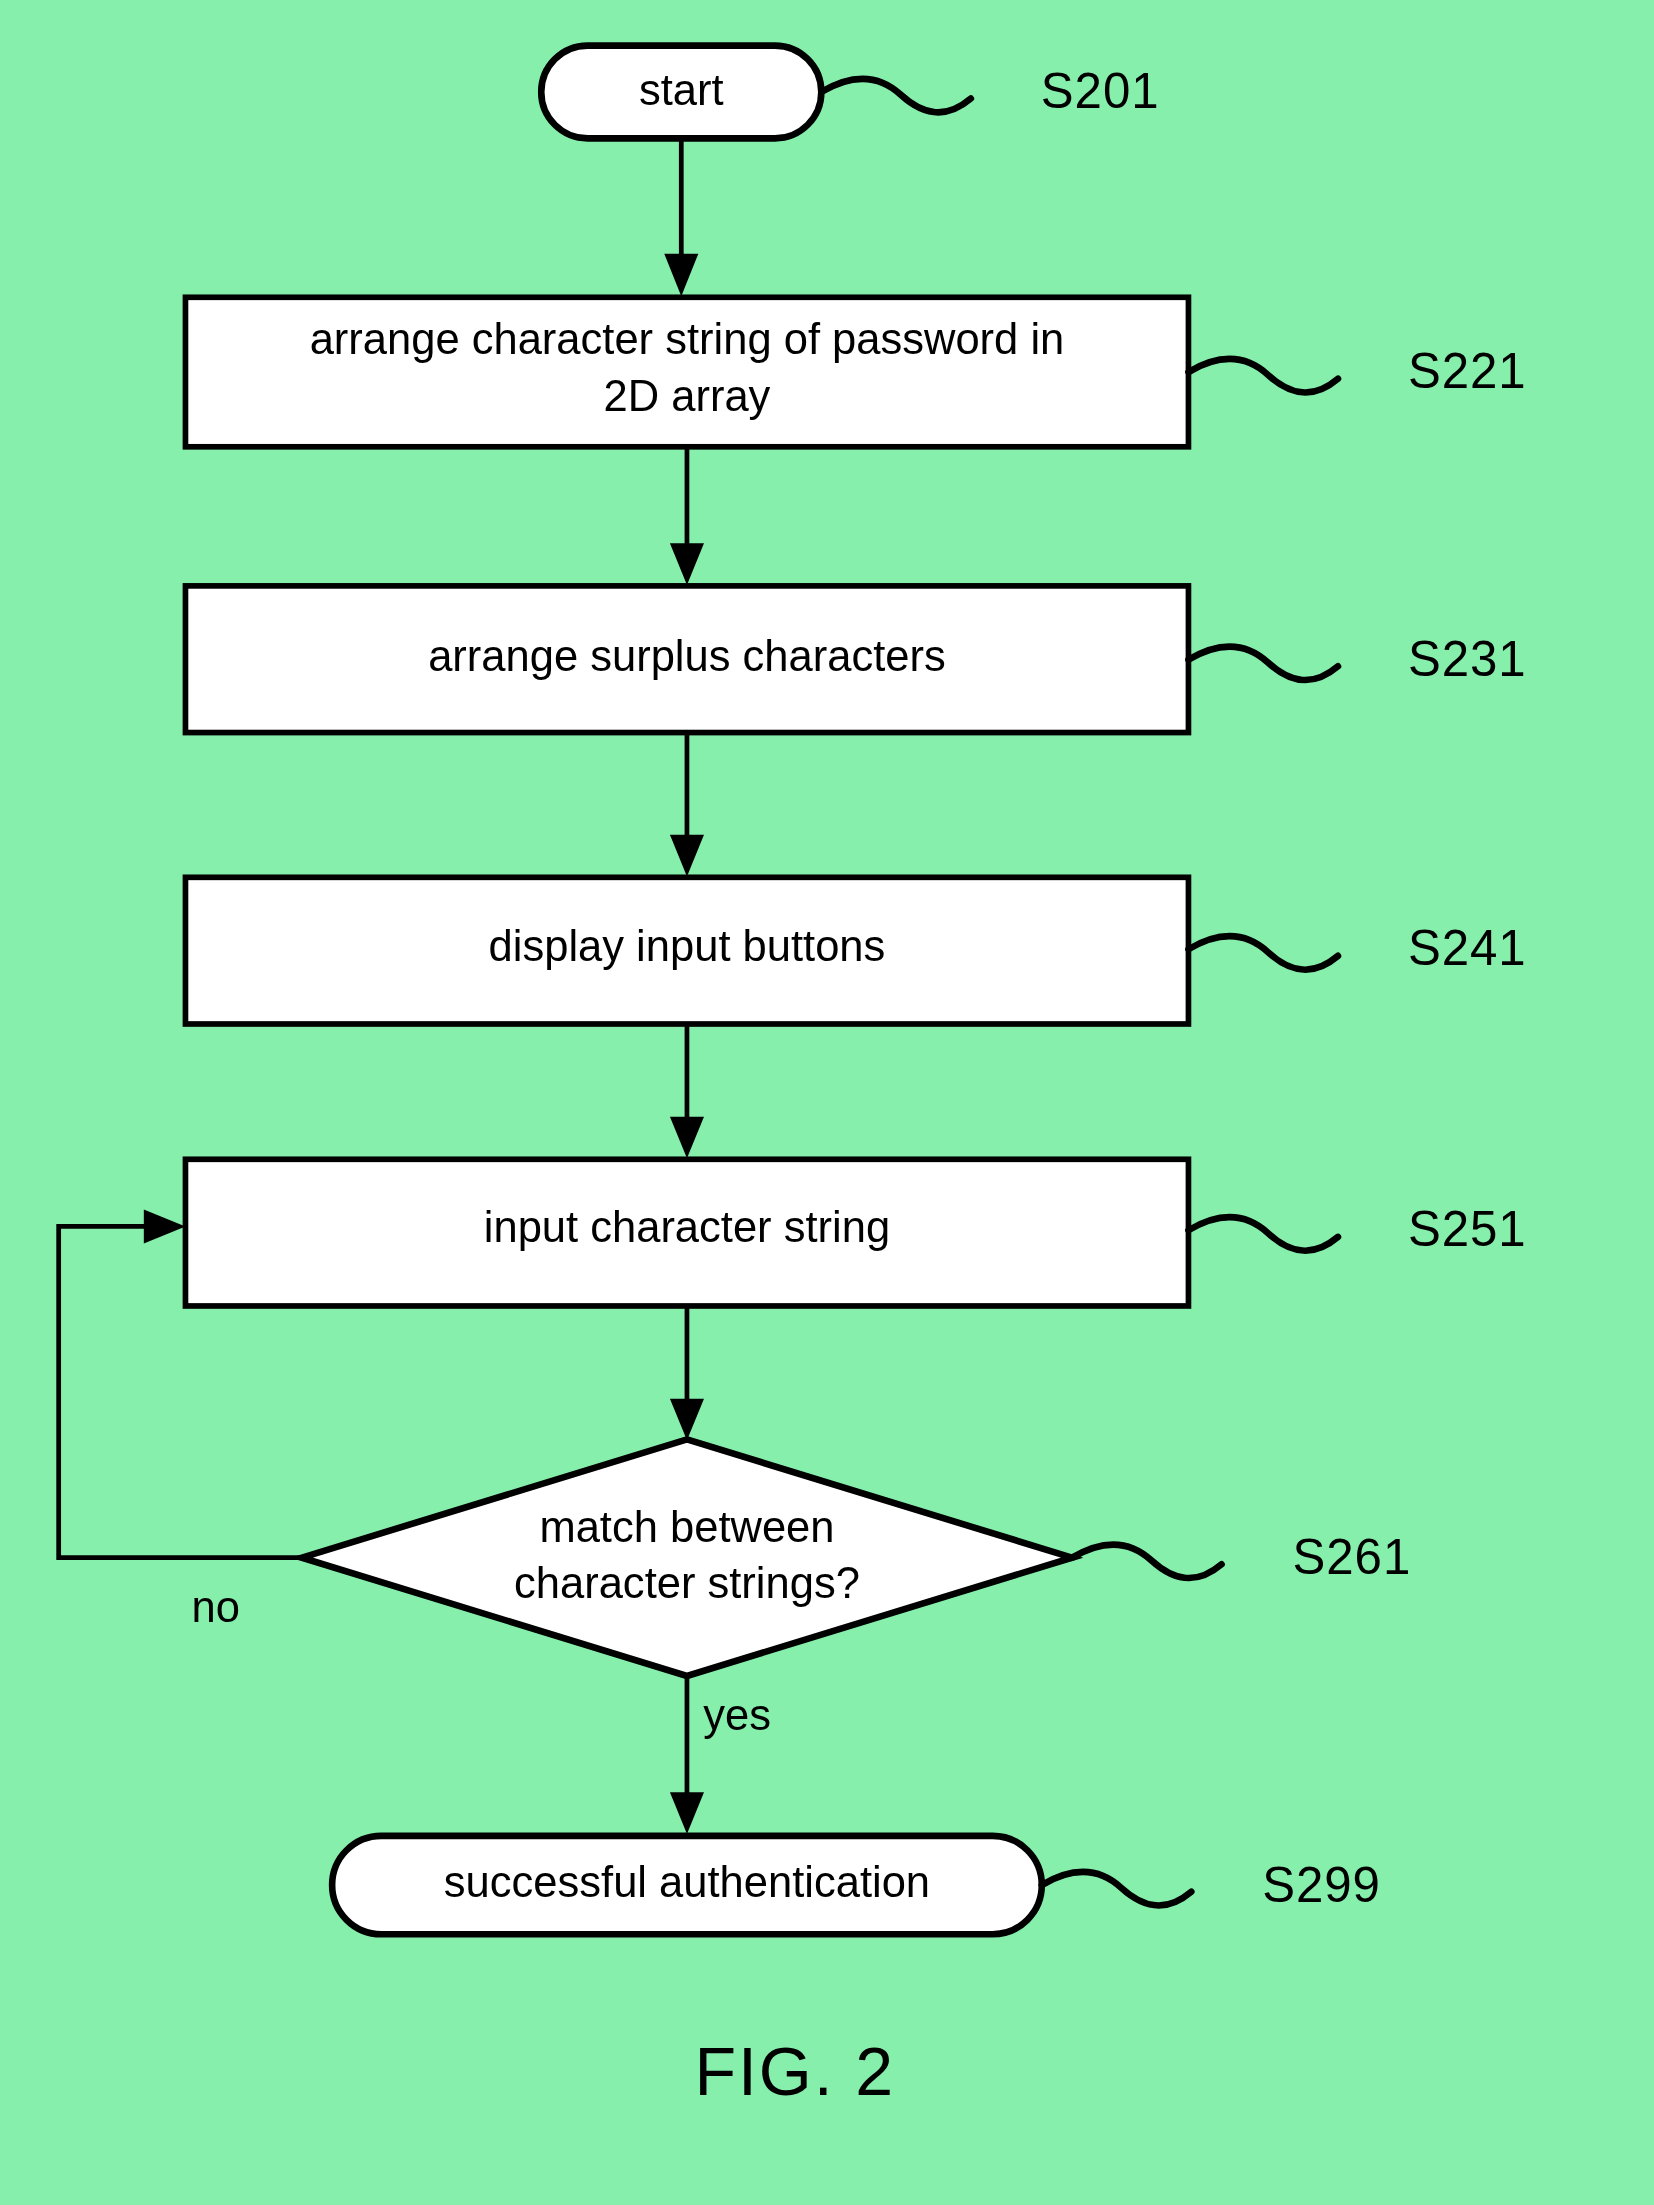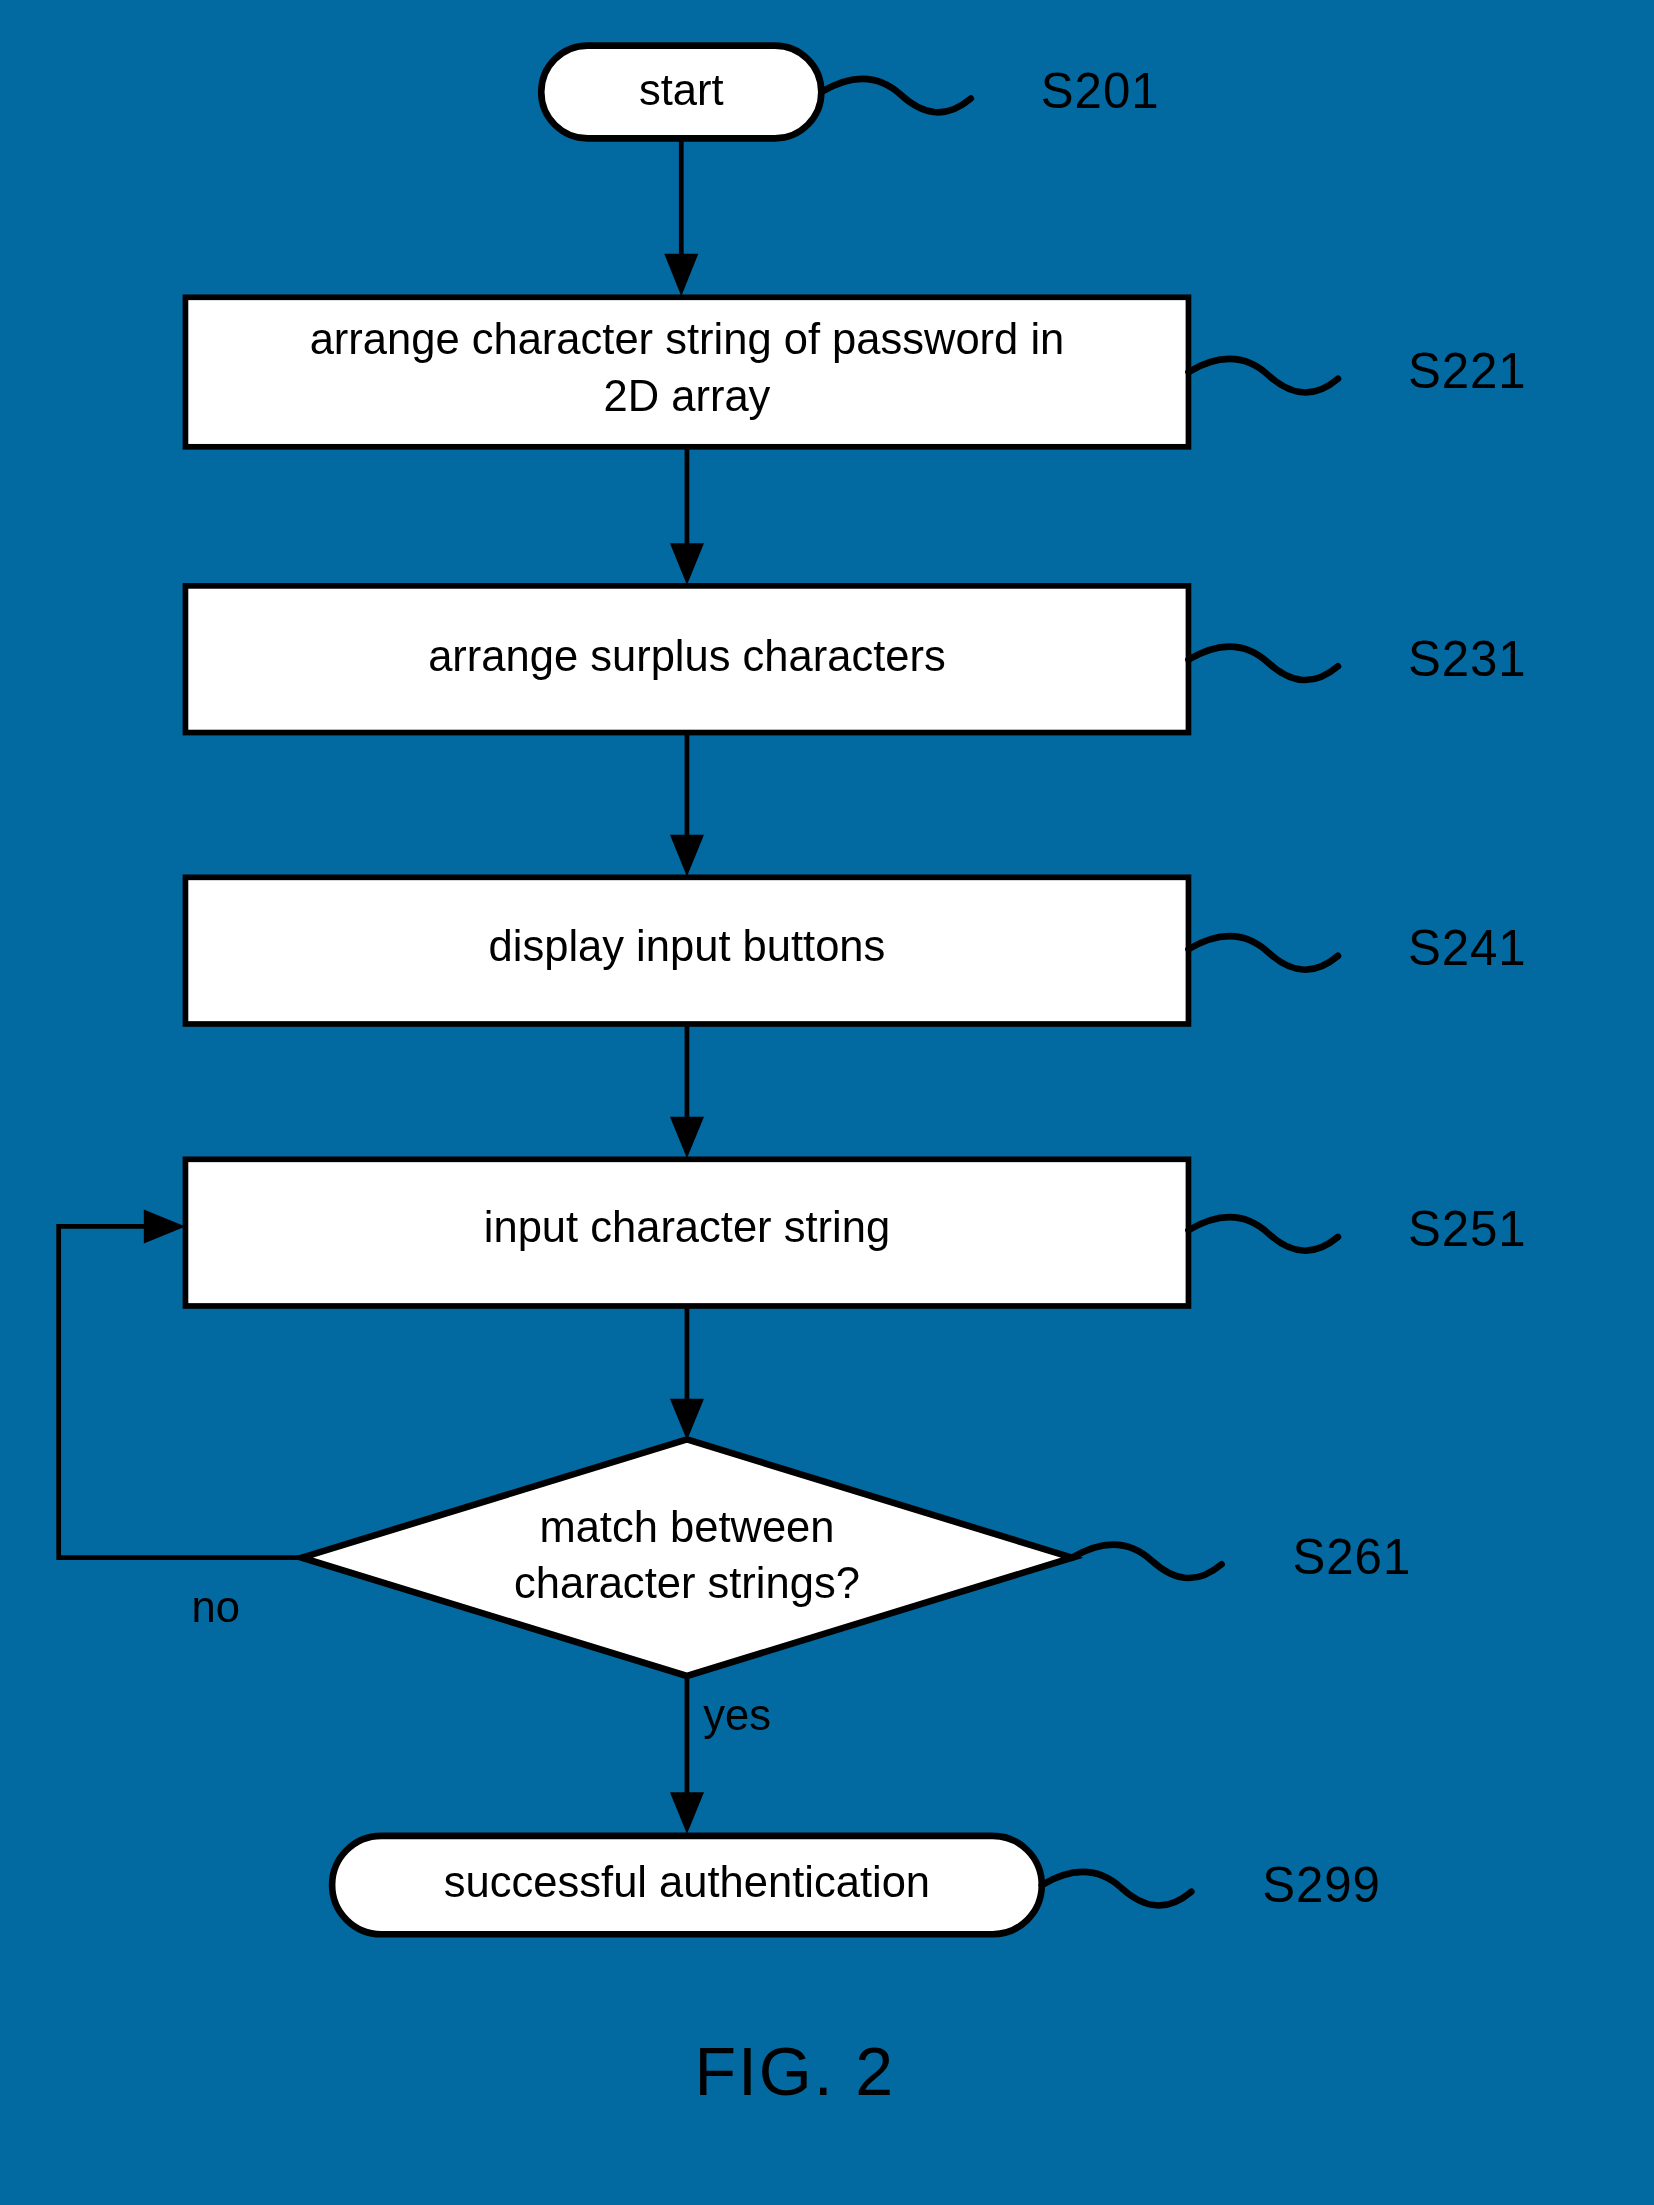--- a/index.html
+++ b/index.html
@@ -11,21 +11,21 @@
   body {
     width: 1654px;
     height: 2206px;
     font-family: "Liberation Sans", sans-serif;
     overflow: hidden;
   }
   #figure-root {
     position: relative;
     width: 1654px;
     height: 2206px;
-    background: #0369a1;
+    background: #86efac;
   }
   svg#flow {
     position: absolute;
     top: 0;
     left: 0;
     width: 1654px;
     height: 2206px;
     display: block;
   }
   .node-shape {

